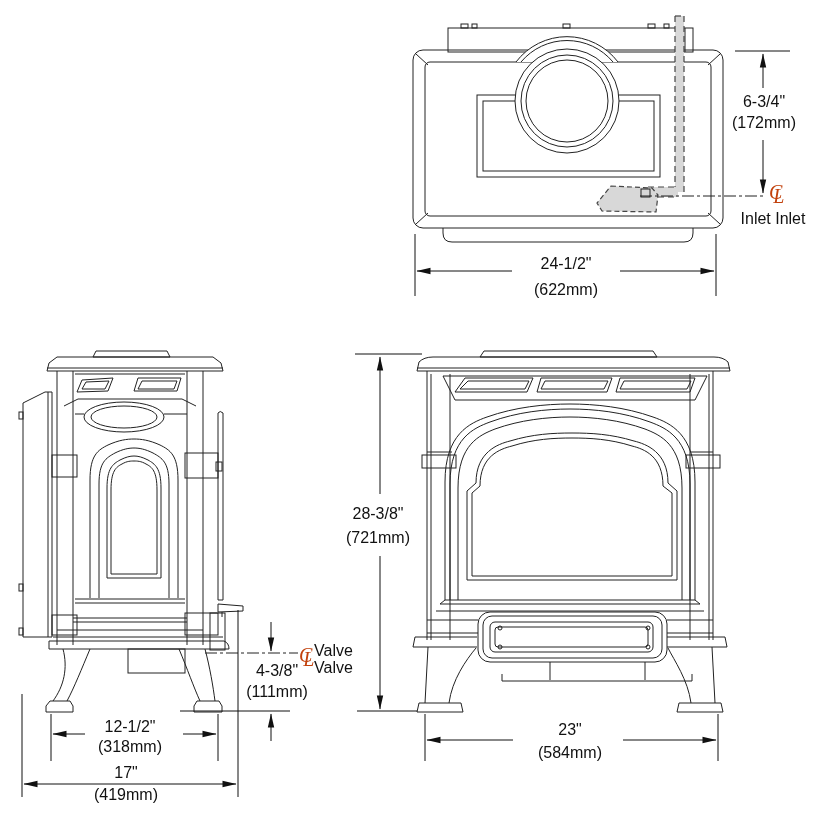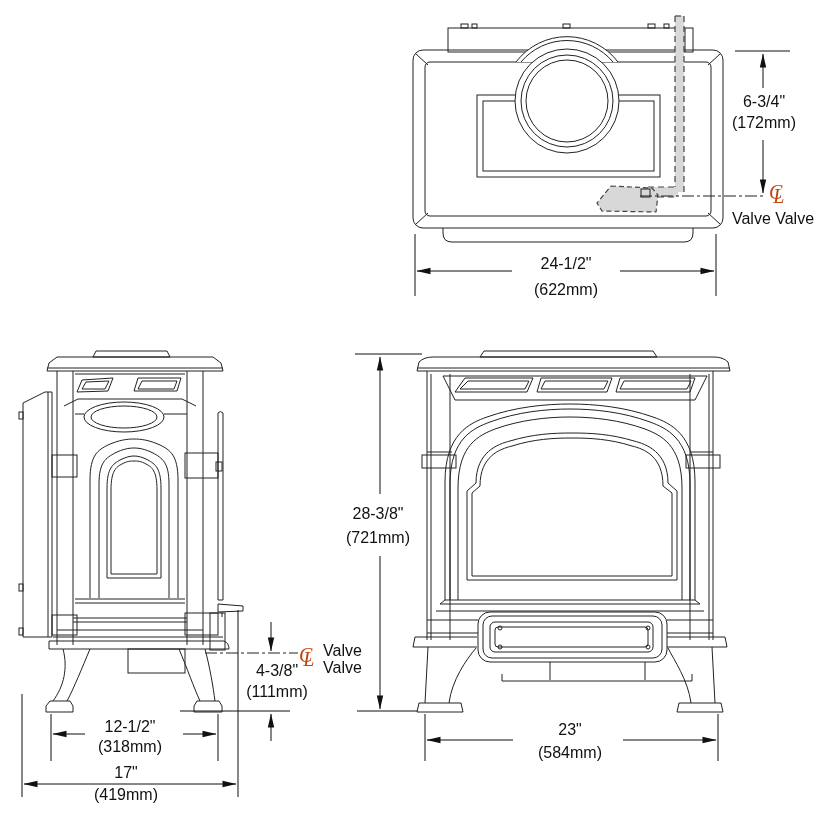--- a/index.html
+++ b/index.html
@@ -276,38 +276,38 @@
 <div class="lbl" style="left:764px;top:91px;">
   <span>6-3/4"</span><br>
   <span>(172mm)</span>
 </div>
 
 <div class="cl" style="left:769px;top:181px;">
   <span class="c">C</span><span class="l">L</span>
 </div>
 
 <div class="lbl" style="left:773px;top:208px;">
-  <span>Valve Valve</span>
+  <span>Inlet Inlet</span>
 </div>
 
 <div class="lbl" style="left:566px;top:251px;line-height:26px;">
   <span>24-1/2"</span><br>
   <span>(622mm)</span>
 </div>
 
 <div class="lbl" style="left:277px;top:660px;">
   <span>4-3/8"</span><br>
   <span>(111mm)</span>
 </div>
 
 <div class="cl" style="left:299px;top:644px;">
   <span class="c">C</span><span class="l">L</span>
 </div>
 
-<div class="lbl leftalign" style="left:323px;top:642px;line-height:17px;text-align:center;">
+<div class="lbl leftalign" style="left:314px;top:642px;line-height:17px;text-align:center;">
   <span>Valve</span><br>
   <span>Valve</span>
 </div>
 
 <div class="lbl" style="left:130px;top:717px;line-height:20px;">
   <span>12-1/2"</span><br>
   <span>(318mm)</span>
 </div>
 
 <div class="lbl" style="left:126px;top:762px;line-height:22px;">

